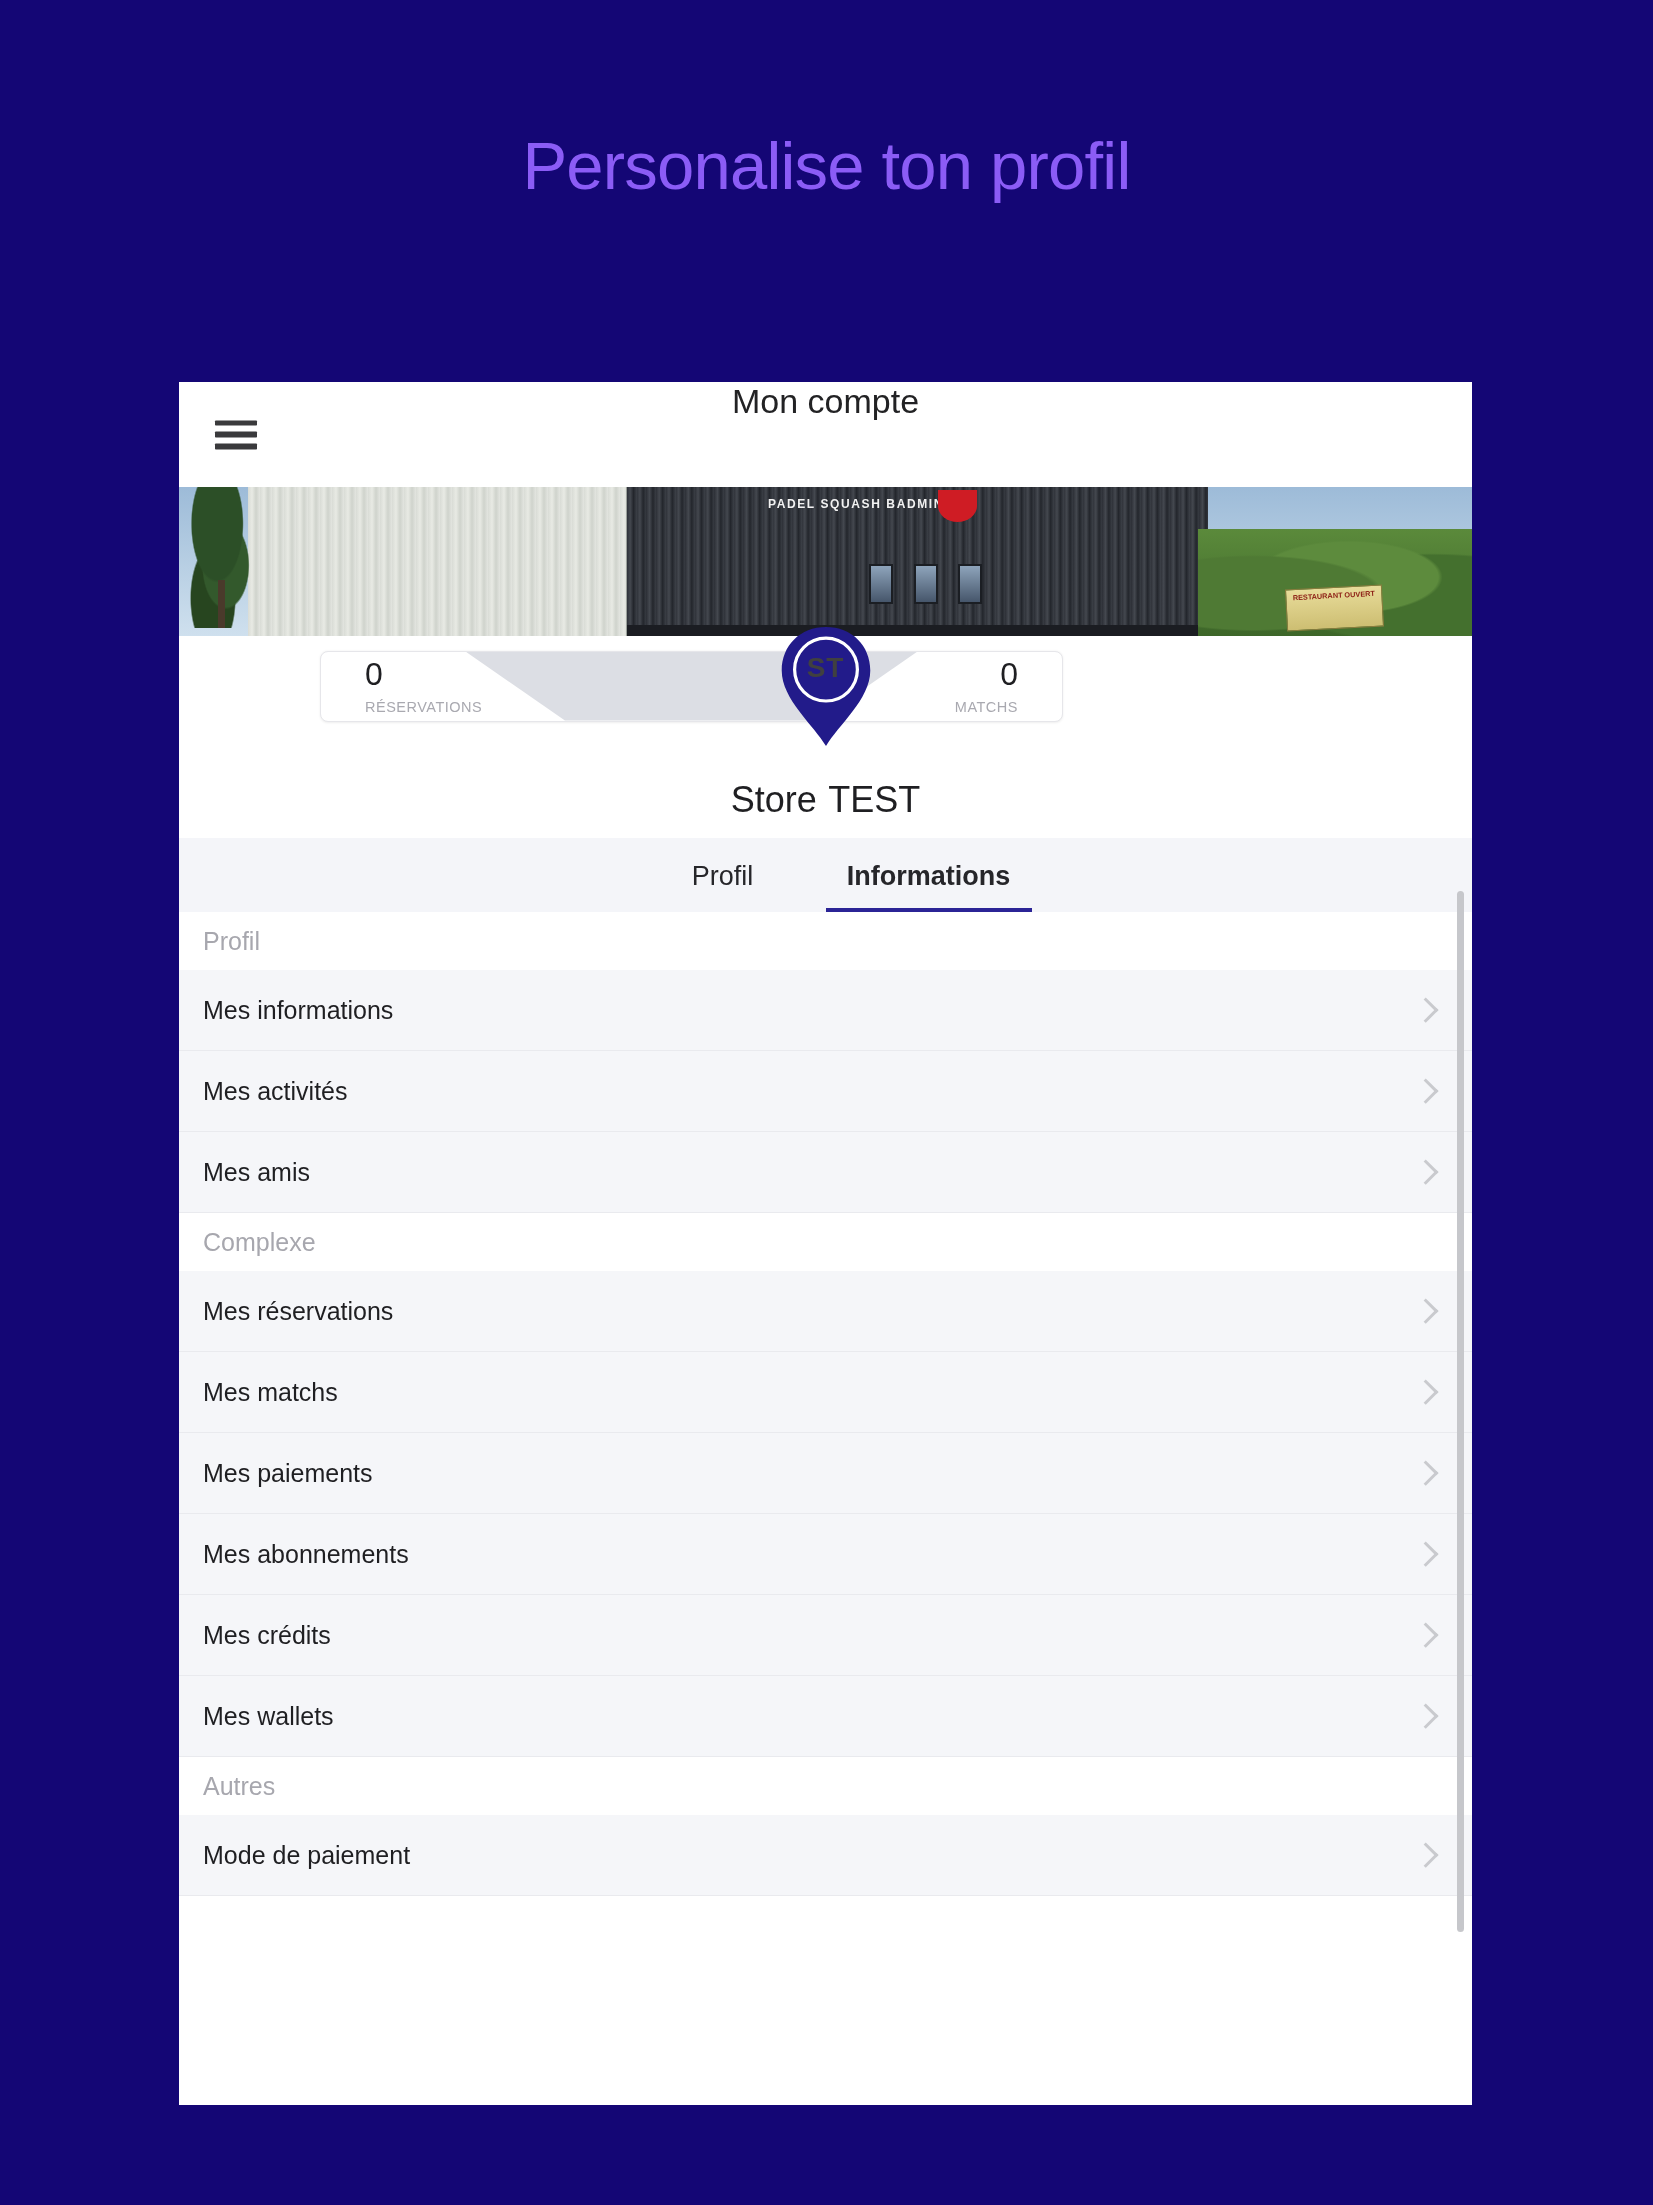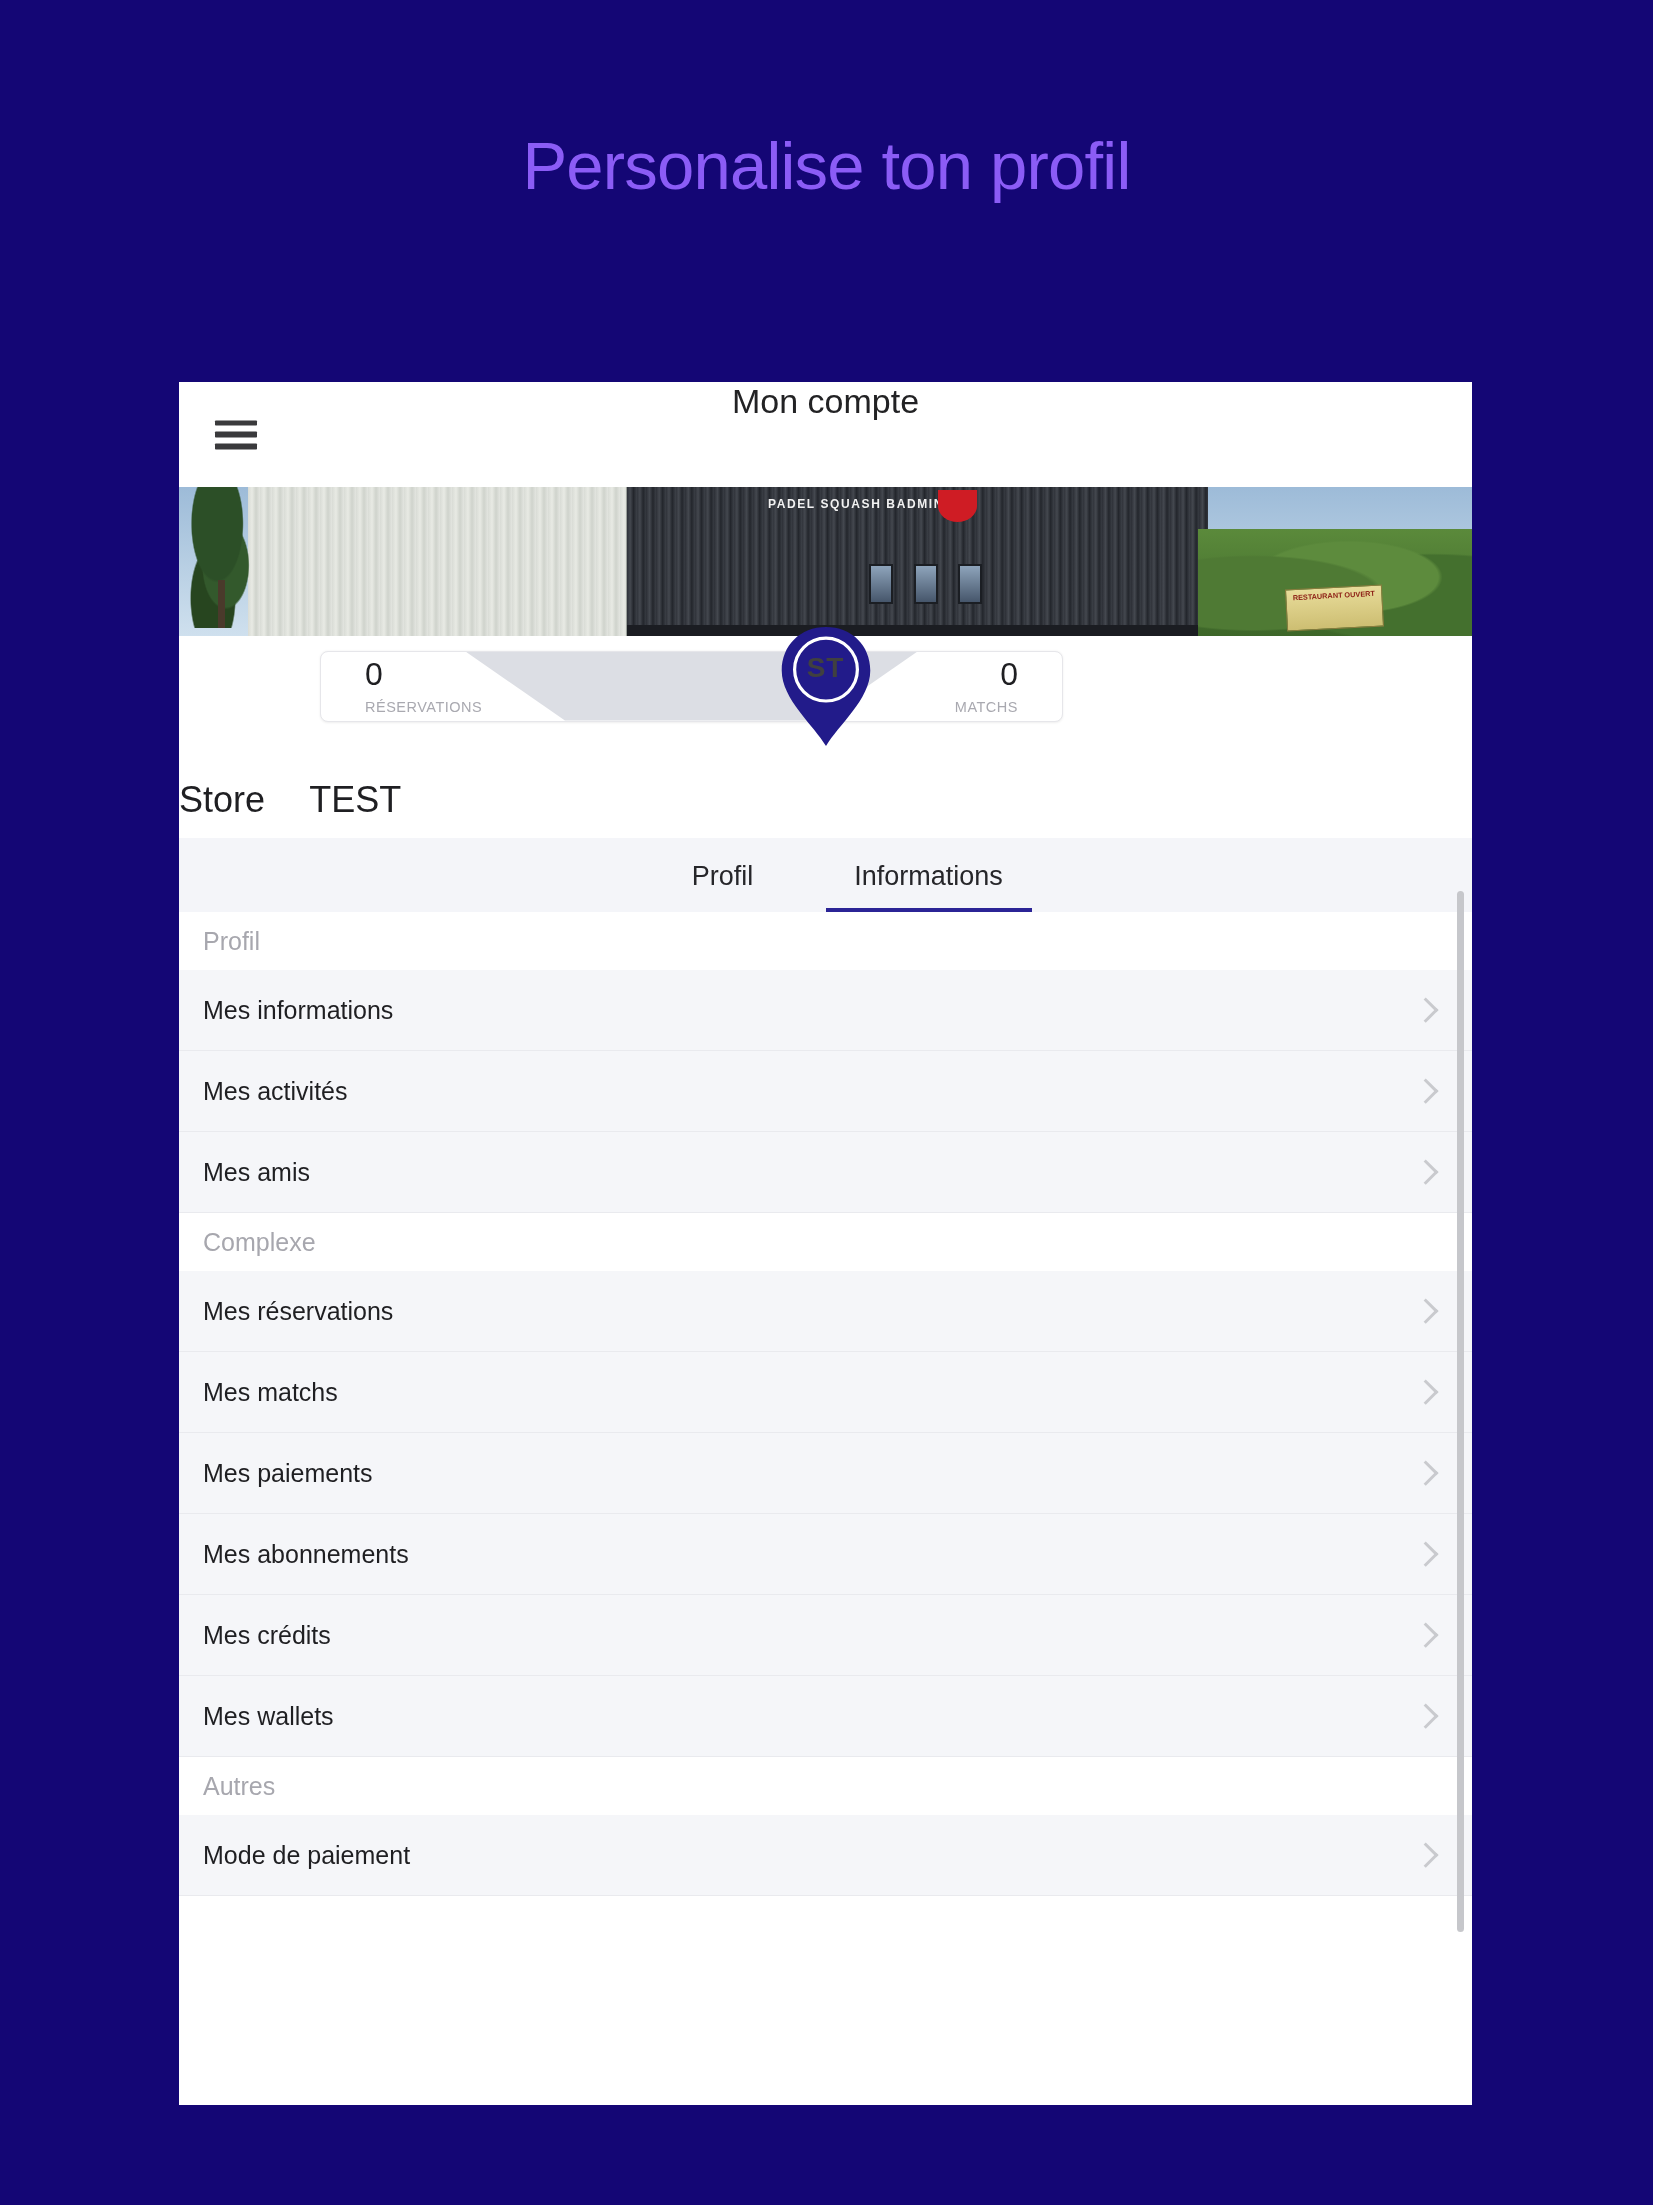--- a/index.html
+++ b/index.html
@@ -177,43 +177,43 @@
     color:#404040;
     font-size:28px;
     font-weight:700;
     letter-spacing:0.8px;
   }
 
   
   .storename {
     height:77px;
     background:#ffffff;
-    display:flex; align-items:center; justify-content:flex-start;
-    font-size:36px; color:#1f1f22;gap:33px;
+    display:flex; align-items:center; justify-content:center;
+    font-size:36px; color:#1f1f22;
   }
   .storename .pre { font-weight:400; }
   .storename .post{ font-weight:400; margin-left:11.3px; }
 
   
   .tabs {
     height:74px;
     background:#f4f5f9;
     display:flex; align-items:flex-end; justify-content:center;
     gap:0px;
   }
   .tab {
     min-width:206px;
     text-align:center;
     padding-bottom:16px;
     font-size:27px;
     color:#26262a;
     cursor:pointer;
     border-bottom:4.8px solid transparent;
   }
-  .tab.active { border-bottom-color:#2b2496; font-weight:400; }
+  .tab.active { border-bottom-color:#2b2496; font-weight:700; }
 
   
   .list { position:relative; background:#f5f6f9; }
   .section {
     height:58px;
     background:#ffffff;
     display:flex; align-items:center;
     padding-left:24px;
     font-size:25px;
     color:#a7a7ae;

